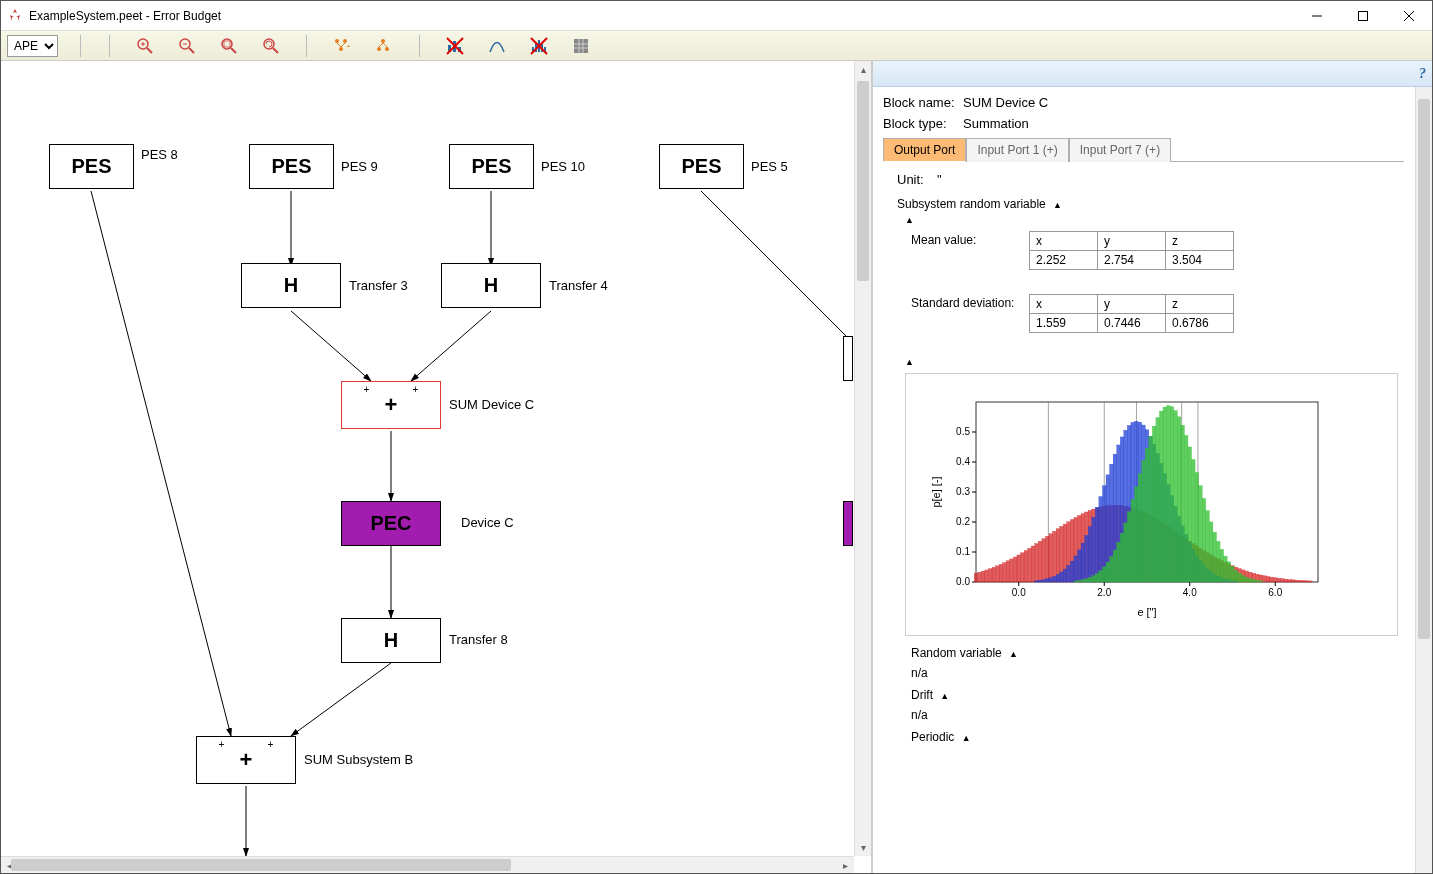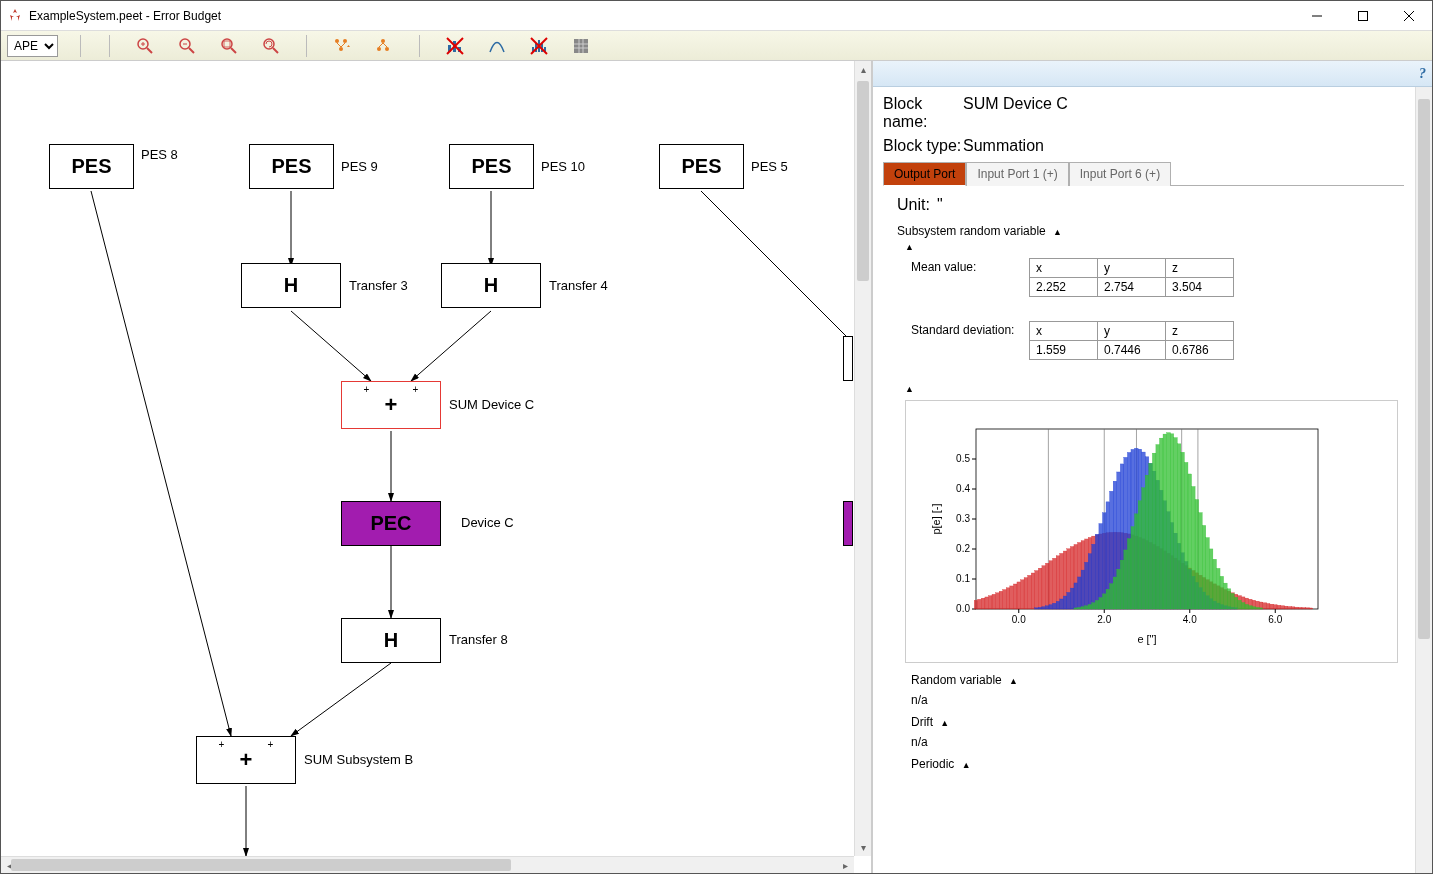--- a/index.html
+++ b/index.html
@@ -42,26 +42,26 @@
 marker path { fill: #000; }
 
 
 .side { width: 560px; display: flex; flex-direction: column; border-left: 1px solid #ccc; overflow: hidden; }
 .side-head { height: 26px; background: linear-gradient(#eaf3fb,#d6e7f5); border-bottom: 1px solid #b9cee0; display:flex; align-items:center; justify-content:flex-end; padding-right:6px;}
 .side-head .q { color:#2c6aa3; font-weight:bold; font-size:14px; font-family: "Times New Roman", serif; font-style: italic;}
 .side-body { flex:1; overflow:auto; padding: 8px 8px 8px 10px; position:relative;}
 .side-body .sb-scroll { position:absolute; right:0; top:0; bottom:0; width:17px; background:#f0f0f0; border-left:1px solid #ddd;}
 .side-body .sb-scroll .thumb{ position:absolute; left:2px; right:2px; top:12px; height:540px; background:#cdcdcd; border-radius:2px;}
 
-.kv { display:flex; margin-bottom:6px; font-size:16px;}
+.kv { display:flex; margin-bottom:6px; font-size:13px;}
 .kv .k { width: 80px; }
 .tabs { display:flex; margin-top:6px; }
 .tabs .tab { padding: 4px 10px; border:1px solid #b0b0b0; border-bottom:none; background:#fff; margin-right:0; font-size:12px; position:relative; top:1px;}
 .tabs .tab.inactive { background:#f4f4f4; color:#666; }
-.tabs .tab.active { background:#c2410c; border-bottom:1px solid #fff; z-index:2;}
+.tabs .tab.active { background:#fdba74; border-bottom:1px solid #fff; z-index:2;}
 .tab-area { border-top:1px solid #b0b0b0; padding: 10px 6px 0 28px; }
 
 .sect-title { font-size:12px; margin: 10px 0 4px -14px; }
 .sect-title .tri { font-size:9px; margin-left:4px;}
 .small-tri-row { font-size:9px; margin: 4px 0 6px -6px;}
 
 .grid { border-collapse: collapse; }
 .grid td, .grid th { border:1px solid #999; padding: 2px 6px; font-size:12px; min-width:68px; text-align:left; font-weight:normal; background:#fff;}
 .lbl-col { width: 118px; display:inline-block; font-size:12px; vertical-align:top; padding-top:2px;}
 .row { margin-bottom: 24px; display:flex; align-items:flex-start;}
@@ -319,21 +319,21 @@
               <span>SUM Device C</span>
             </div>
         <div class="kv">
               <span class="k">Block type:</span>
               <span>Summation</span>
             </div>
 
         <div class="tabs">
           <div class="tab active">Output Port</div>
           <div class="tab inactive">Input Port 1 (+)</div>
-          <div class="tab inactive">Input Port 6 (+)</div>
+          <div class="tab inactive">Input Port 7 (+)</div>
         </div>
 
         <div class="tab-area">
 
           <div class="kv" style="margin-left:-14px">
                 <span class="k" style="width:40px">Unit:</span>
                 <span>"</span>
               </div>
 
           <div class="sect-title"><span>Subsystem random variable</span> <span class="tri">▲</span></div>

